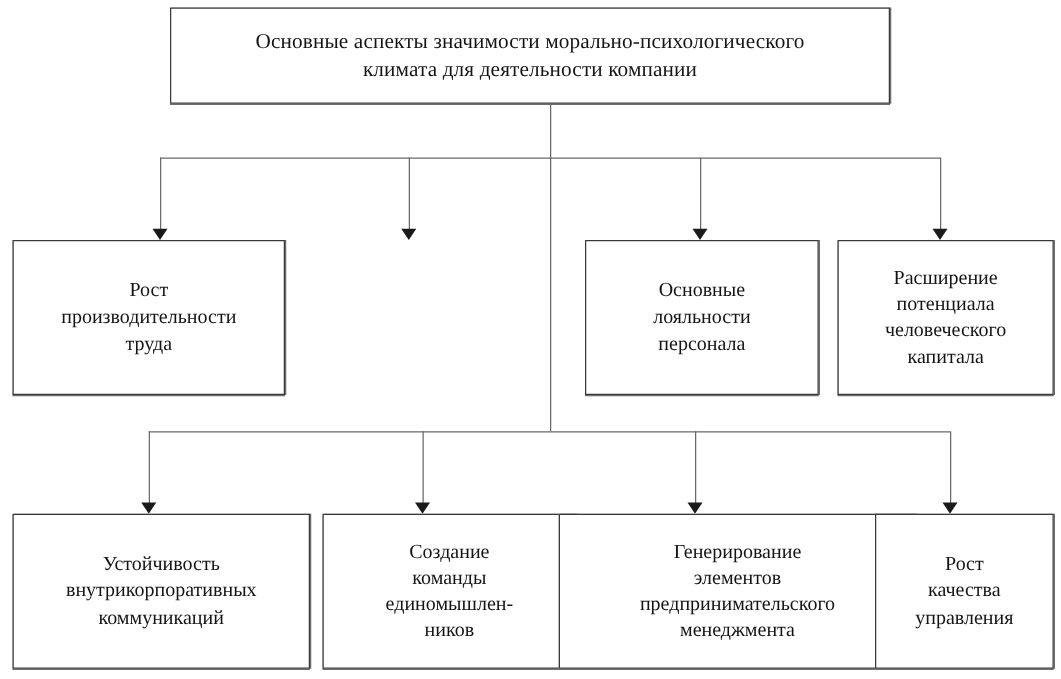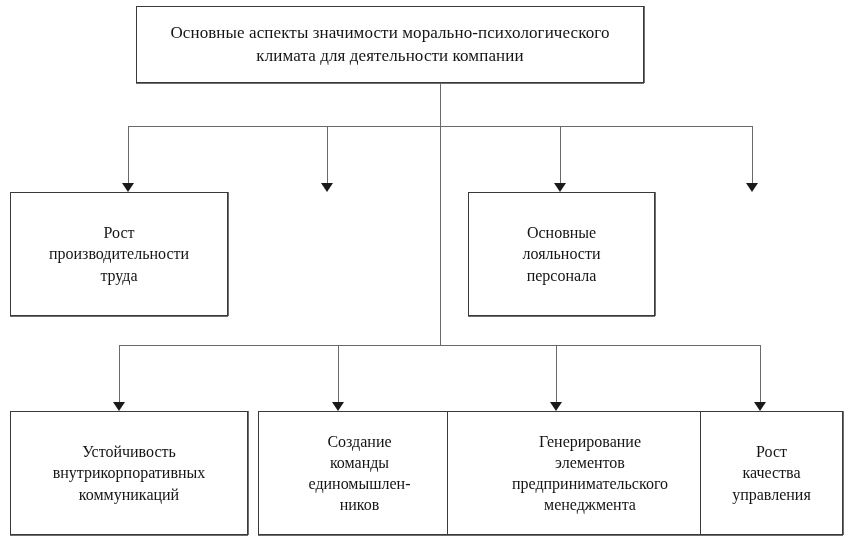--- a/index.html
+++ b/index.html
@@ -59,21 +59,21 @@
     border-left: 6px solid transparent;
     border-right: 6px solid transparent;
     border-top: 9px solid #1a1a1a;
   }
 </style>
 </head>
 <body>
 
 <div id="diagram-root">
 
-  <div class="node-box" id="title-box" style="left:136px; top:6px; width:508px; height:77px;">
+  <div class="node-box" id="title-box" style="left:136px; top:6px; width:576px; height:77px;">
     <span class="label">Основные аспекты значимости морально-психологического
 климата для деятельности компании</span>
   </div>
 
   <div class="conn-v" style="left:440px; top:83px; height:262px;"></div>
 
   <div class="conn-h" style="left:128px; top:126px; width:624px;"></div>
 
   <div class="conn-v" style="left:128px; top:126px; height:58px;"></div>
   <div class="arrow-head" style="left:122px; top:183px;"></div>
@@ -93,20 +93,26 @@
 труда</span>
   </div>
 
 
   <div class="node-box level2-box" style="left:468px; top:192px; width:187px; height:124px;">
     <span class="label">Основные
 лояльности
 персонала</span>
   </div>
 
+  <div class="node-box level2-box" style="left:670px; top:192px; width:173px; height:124px;">
+    <span class="label">Расширение
+потенциала
+человеческого
+капитала</span>
+  </div>
 
   <div class="conn-h" style="left:119px; top:345px; width:641px;"></div>
 
   <div class="conn-v" style="left:119px; top:345px; height:58px;"></div>
   <div class="arrow-head" style="left:113px; top:402px;"></div>
 
   <div class="conn-v" style="left:338px; top:345px; height:58px;"></div>
   <div class="arrow-head" style="left:332px; top:402px;"></div>
 
   <div class="conn-v" style="left:556px; top:345px; height:58px;"></div>

